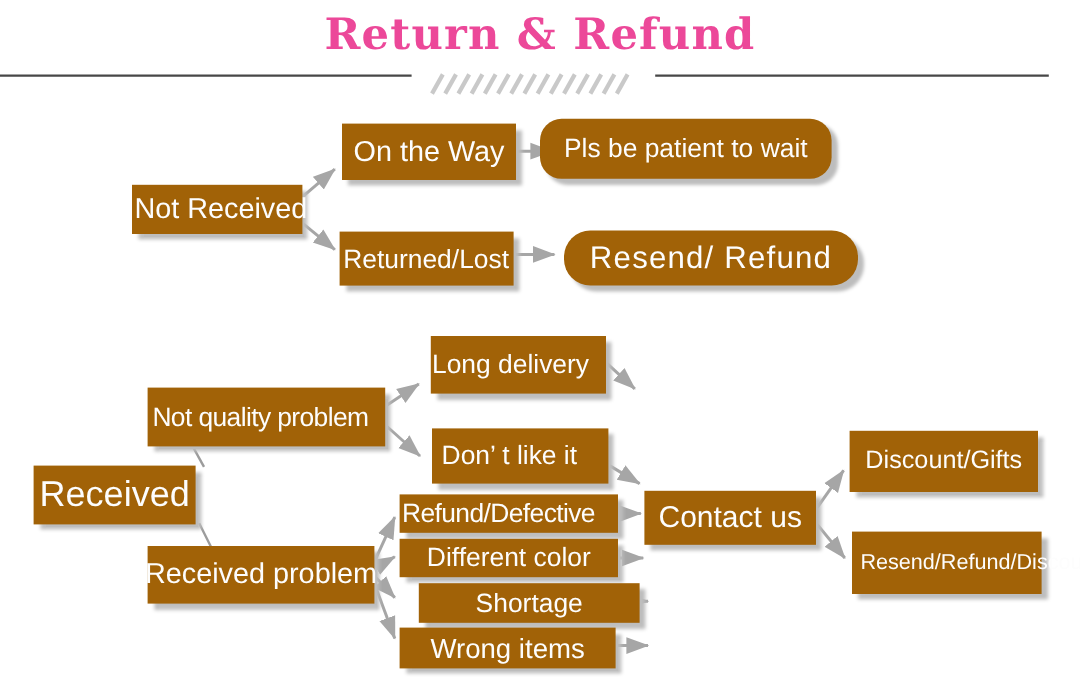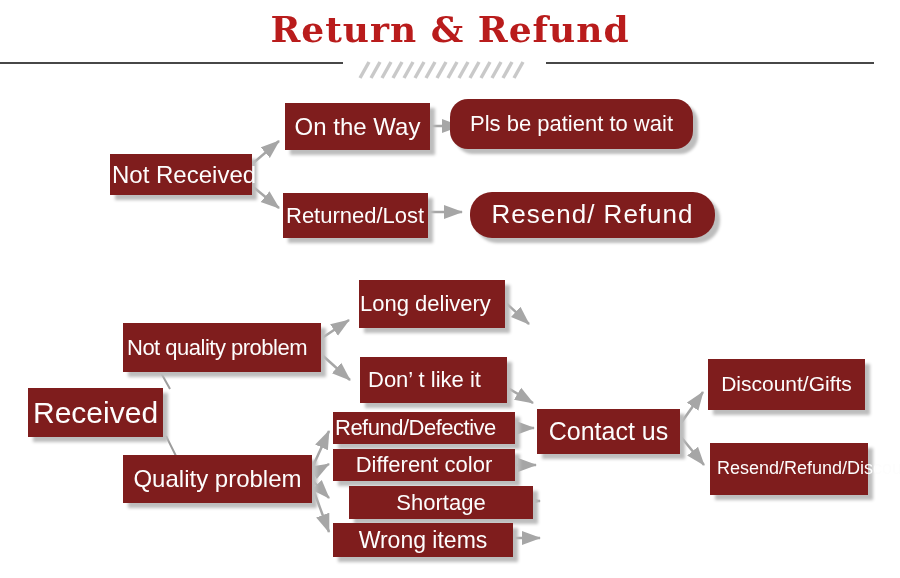--- a/index.html
+++ b/index.html
@@ -4,25 +4,25 @@
 <style>
   html,body{margin:0;padding:0;background:#ffffff;}
   #stage{
     position:relative;width:900px;height:578px;background:#ffffff;overflow:hidden;
     font-family:"Liberation Sans",sans-serif;
   }
   
   .title{
     position:absolute;left:0;top:8px;width:900px;text-align:center;
     font-family:"DejaVu Serif","Liberation Serif",serif;
-    font-weight:700;font-size:36px;color:#b91c1c;letter-spacing:1px;
+    font-weight:700;font-size:36px;color:#ec4899;letter-spacing:1px;
   }
   
   .node{
-    position:absolute;background:#7f1d1d;color:#fdfdfd;
+    position:absolute;background:#a16207;color:#fdfdfd;
     display:flex;align-items:center;box-sizing:border-box;
     box-shadow:5px 5px 3px #bdbdbd;line-height:1.05;
   }
   .node span{white-space:pre;}
   .al{justify-content:flex-start;}
   .ac{justify-content:center;}
   
   .n-nr {left:110px;top:154px;width:142px;height:41px;font-size:24px;padding-left:2px;}
   .n-otw{left:285px;top:103px;width:145px;height:47px;font-size:24px;}
   .n-pw {left:450px;top:99px; width:243px;height:50px;font-size:22px;border-radius:18px;}
@@ -130,21 +130,21 @@
   <div class="node al n-nqp">
       <span>Not quality problem</span>
     </div>
   <div class="node al n-ld">
       <span>Long delivery</span>
     </div>
   <div class="node al n-dlt">
       <span>Don’ t like it</span>
     </div>
   <div class="node ac n-qp">
-      <span>Quality problem</span>
+      <span>Received problem</span>
     </div>
   <div class="node al n-bd">
       <span>Refund/Defective</span>
     </div>
   <div class="node ac n-dc">
       <span>Different color</span>
     </div>
   <div class="node ac n-sh">
       <span>Shortage</span>
     </div>

